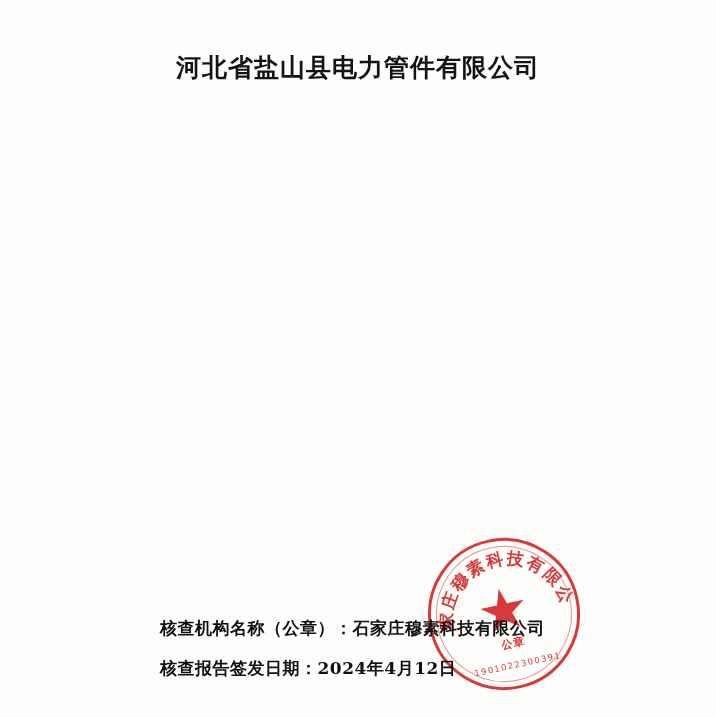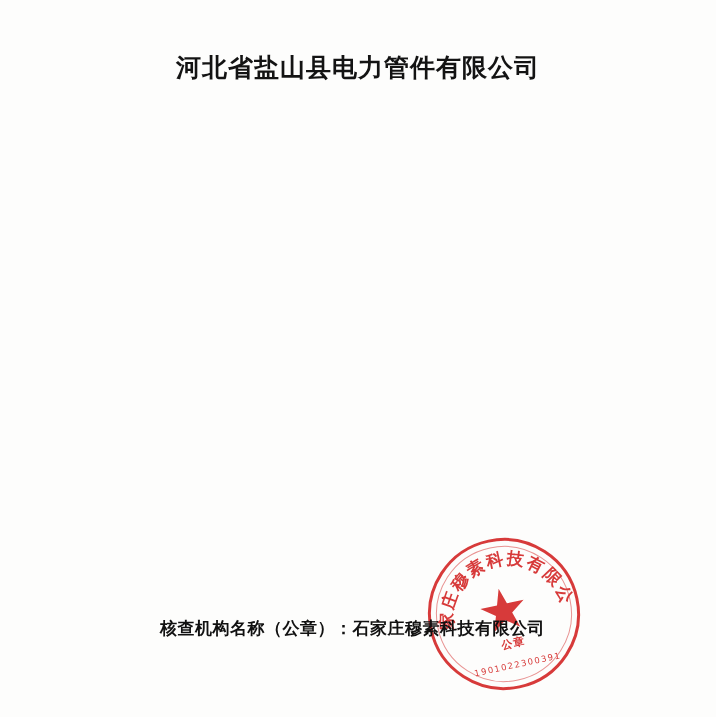--- a/index.html
+++ b/index.html
@@ -147,15 +147,18 @@
     </svg>
     <div class="seal-star"></div>
     <div class="seal-bottom-text">公章</div>
     <div class="seal-code">1901022300391</div>
   </div>
 
   <div class="footer-block">
     <div class="footer-row">
       <span class="footer-label">核查机构名称（公章）：</span><span class="footer-value">石家庄穆素科技有限公司</span>
     </div>
+    <div class="footer-row">
+      <span class="footer-label">核查报告签发日期：</span><span class="footer-value">2024年4月12日</span>
+    </div>
   </div>
 
 </div>
 
 </body></html>

